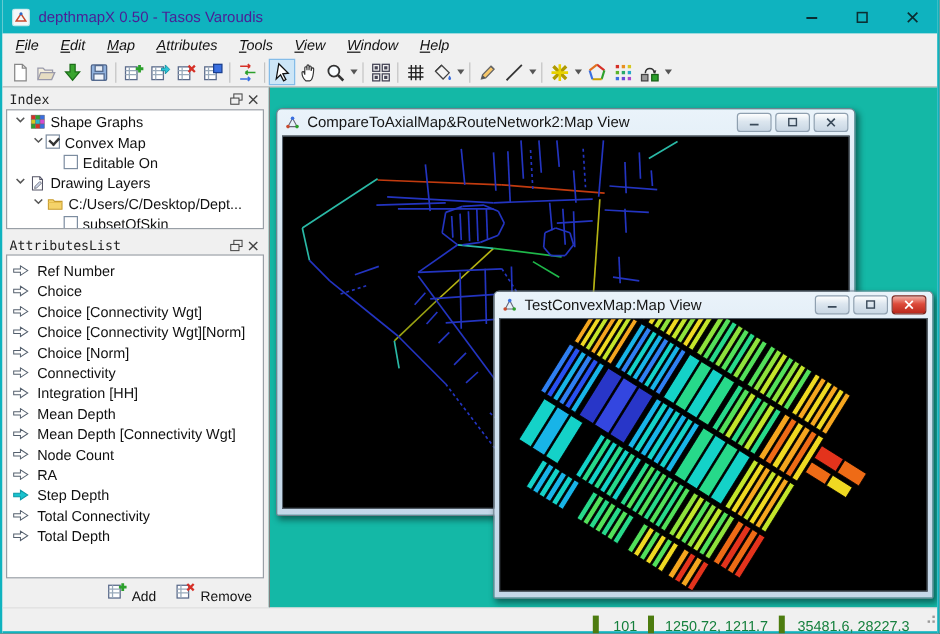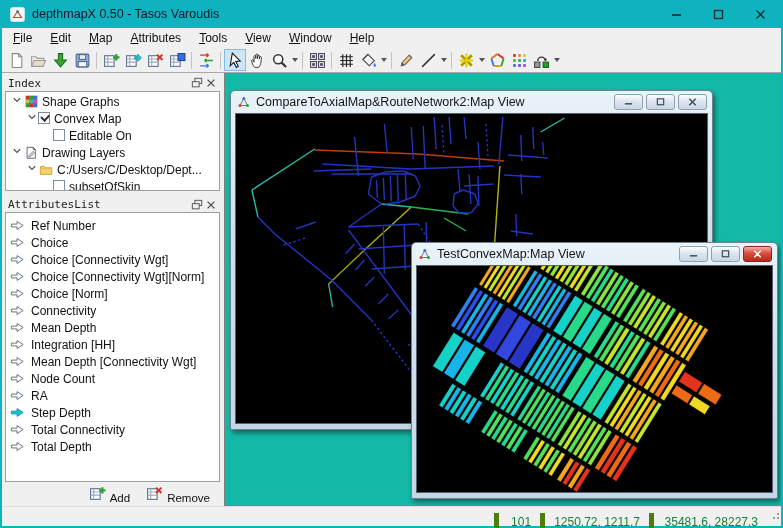--- a/index.html
+++ b/index.html
@@ -6,26 +6,26 @@
   html,body { background:#555; }
   .app {
     position:relative; width:783px; height:528px; overflow:hidden;
     font-family:"Liberation Sans", sans-serif; font-size:12px; color:#111;
     background:#f0f0f0;
     border-left:2px solid #0fb3bf; border-right:2px solid #0fb3bf;
   }
   
   .titlebar { height:28px; background:#0fb3bf; display:flex; align-items:center; padding:0 0 0 8px; }
   .titlebar .appico { width:15px; height:15px; margin-right:7px; }
-  .titlebar .ttext { color:#0f172a; font-size:12.5px; flex:1; white-space:nowrap; overflow:hidden; }
+  .titlebar .ttext { color:#4c1d95; font-size:12.5px; flex:1; white-space:nowrap; overflow:hidden; }
   .wctl { width:42px; height:28px; display:flex; align-items:center; justify-content:center; cursor:default; }
   .wctl svg { width:13px; height:13px; }
   
   .menubar { height:20px; background:#f0f0f0; display:flex; align-items:center; padding-left:2px; }
-  .menuitem { padding:2px 9px; cursor:default; }
+  .menuitem { padding:2px 9px; cursor:default;font-style:italic; }
   
   .toolbar { height:25px; background:#f0f0f0; display:flex; align-items:center; padding-left:3px; border-bottom:1px solid #a8a8a8; }
   .tbtn { height:22px; min-width:22px; display:flex; align-items:center; justify-content:center; border:1px solid transparent; margin:0 0; padding:0 1px; }
   .tbtn svg { display:block; }
   .tbtn.sel { background:#cde6f7; border-color:#84bce8; }
   .tsep { width:1px; height:17px; background:#c3c3c3; margin:0 3px; }
   .tdrop { width:9px; height:22px; display:flex; align-items:center; justify-content:center; }
   .tdrop i { width:0; height:0; border-left:3.5px solid transparent; border-right:3.5px solid transparent; border-top:4px solid #555; display:block; }
   
   .mainrow { display:flex; height:433px; }
@@ -447,29 +447,29 @@
               </svg>
             </span>
             <span>Connectivity</span>
           </div>
           <div class="arow">
             <span class="aico">
               <svg viewBox="0 0 16 12" width="15" height="15">
                 <path d="M1.5 4.5h6V1.8L14 6l-6.5 4.2V7.5h-6z" fill="#fdfdfd" stroke="#55606e" stroke-width=".9"></path>
               </svg>
             </span>
+            <span>Integration [HH]</span>
+          </div>
+          <div class="arow">
+            <span class="aico">
+              <svg viewBox="0 0 16 12" width="15" height="15">
+                <path d="M1.5 4.5h6V1.8L14 6l-6.5 4.2V7.5h-6z" fill="#fdfdfd" stroke="#55606e" stroke-width=".9"></path>
+              </svg>
+            </span>
             <span>Mean Depth</span>
-          </div>
-          <div class="arow">
-            <span class="aico">
-              <svg viewBox="0 0 16 12" width="15" height="15">
-                <path d="M1.5 4.5h6V1.8L14 6l-6.5 4.2V7.5h-6z" fill="#fdfdfd" stroke="#55606e" stroke-width=".9"></path>
-              </svg>
-            </span>
-            <span>Integration [HH]</span>
           </div>
           <div class="arow">
             <span class="aico">
               <svg viewBox="0 0 16 12" width="15" height="15">
                 <path d="M1.5 4.5h6V1.8L14 6l-6.5 4.2V7.5h-6z" fill="#fdfdfd" stroke="#55606e" stroke-width=".9"></path>
               </svg>
             </span>
             <span>Mean Depth [Connectivity Wgt]</span>
           </div>
           <div class="arow">

